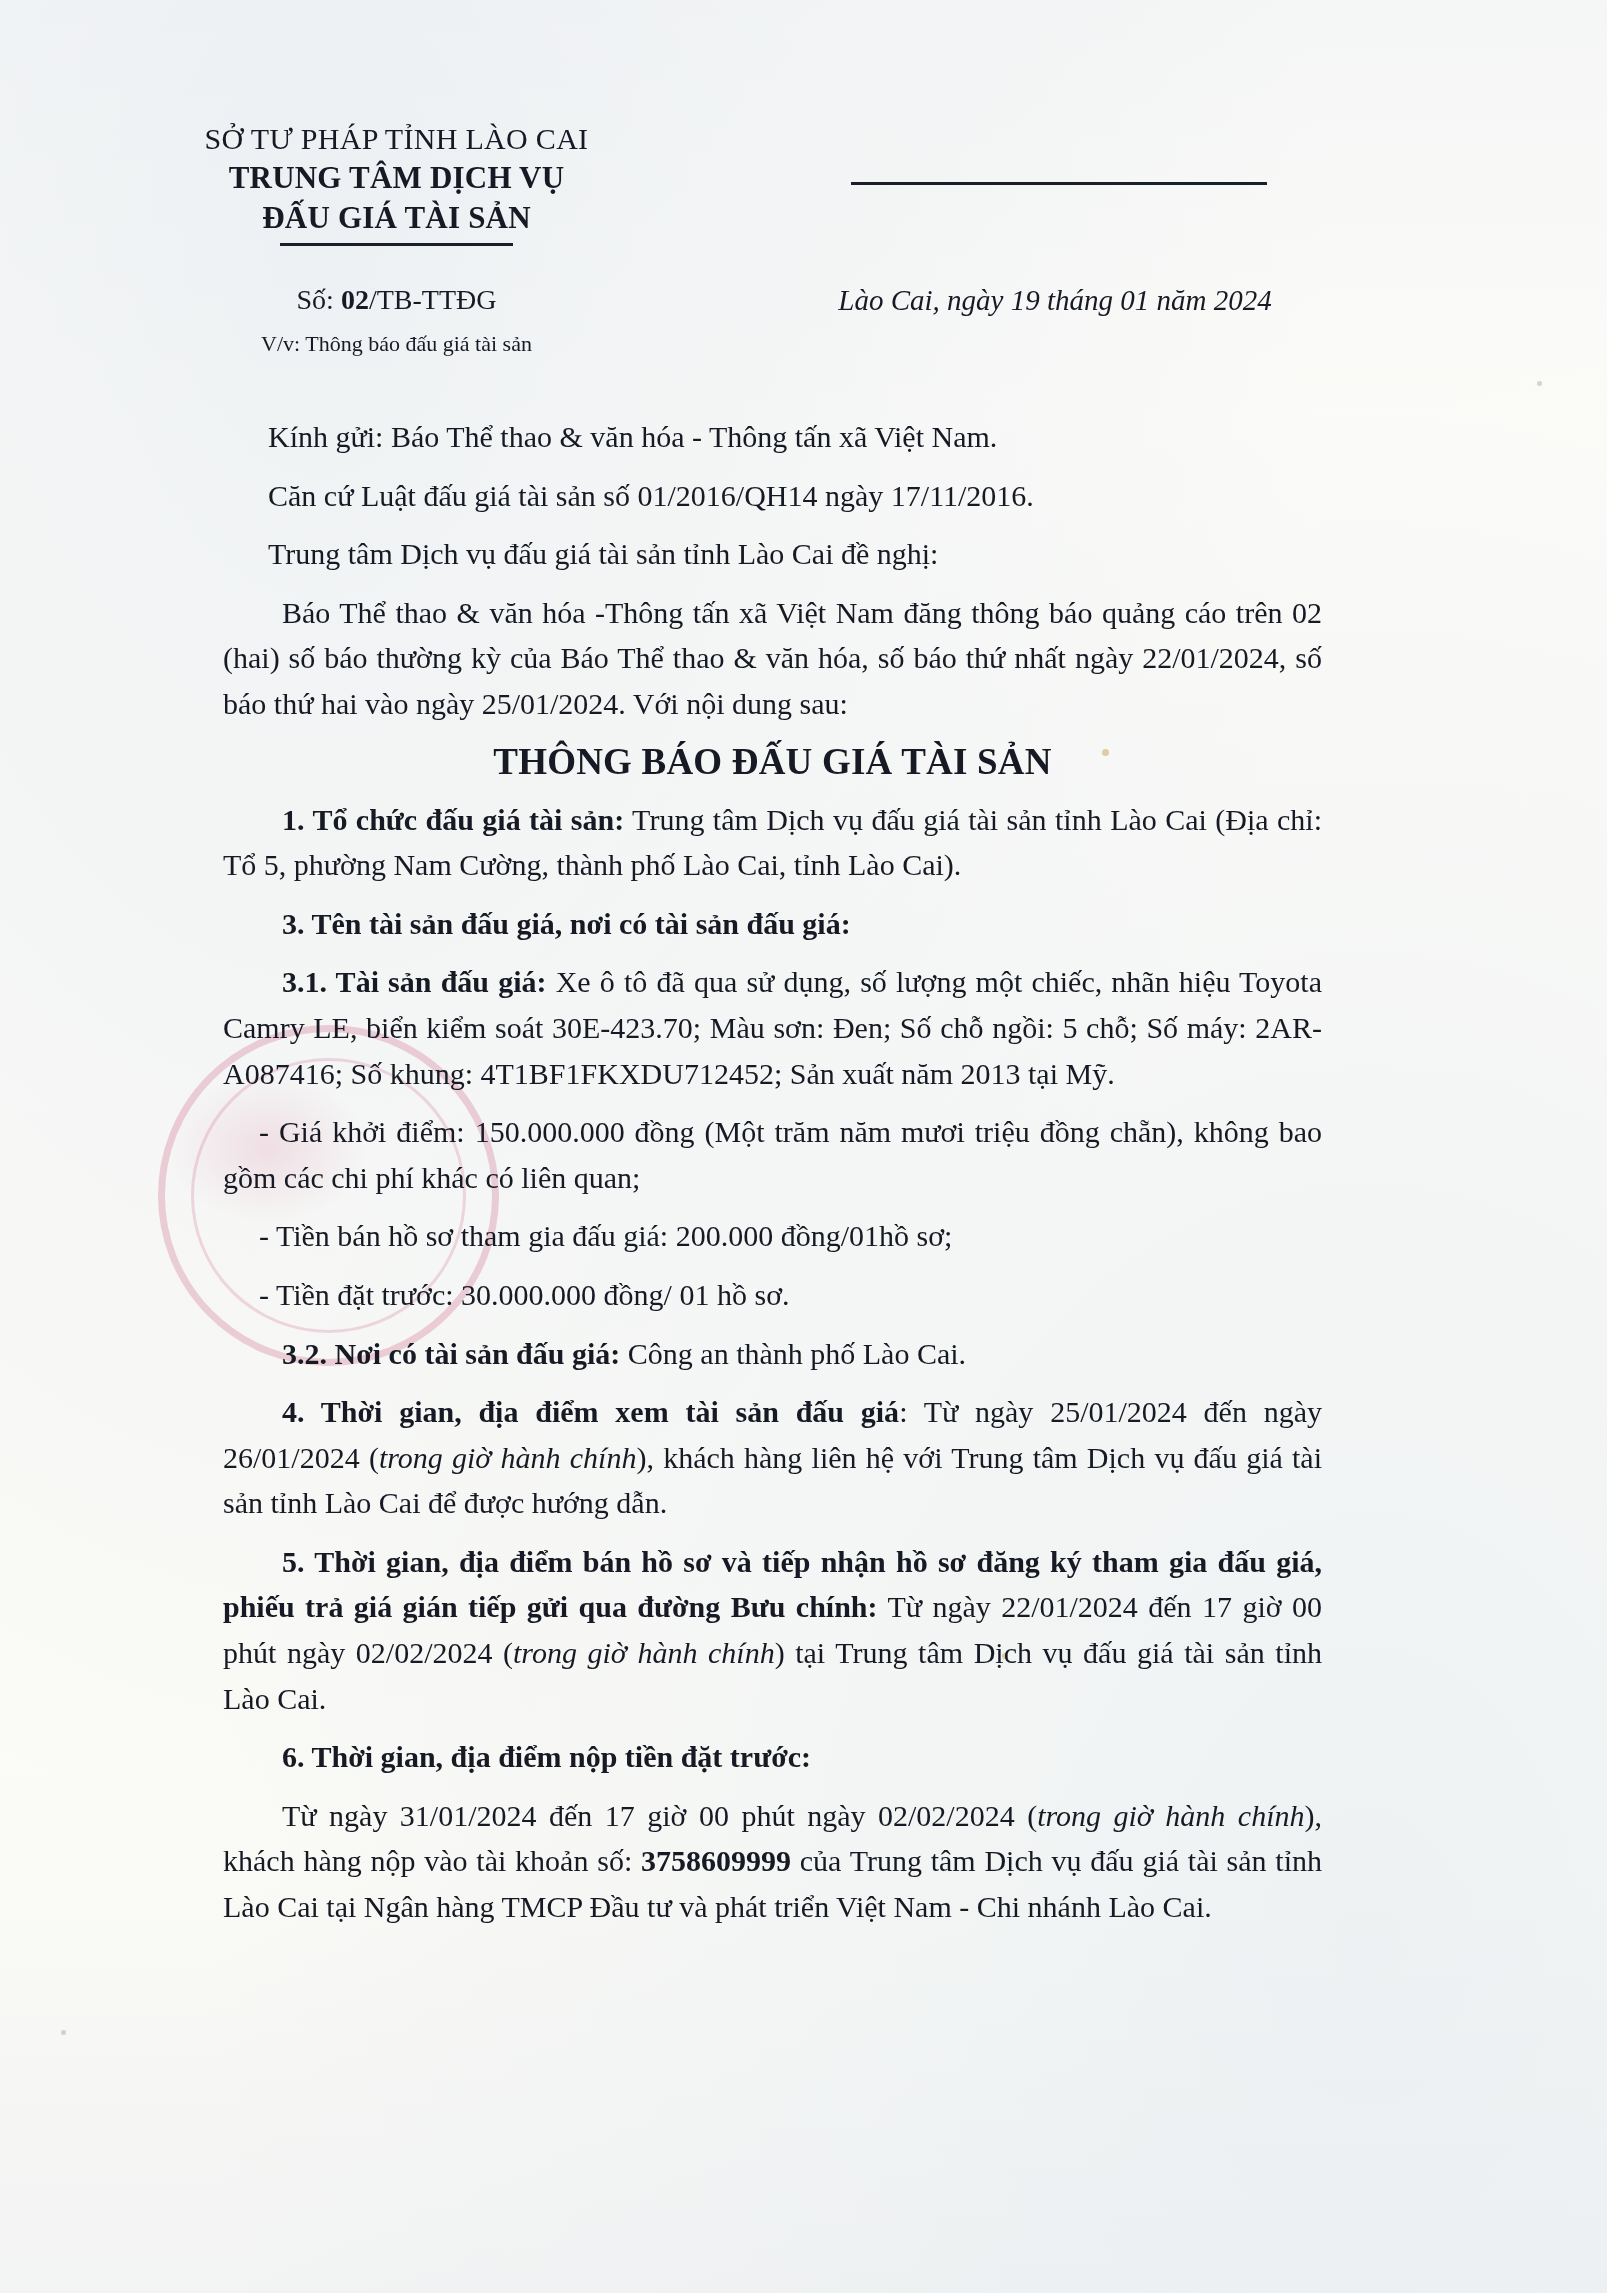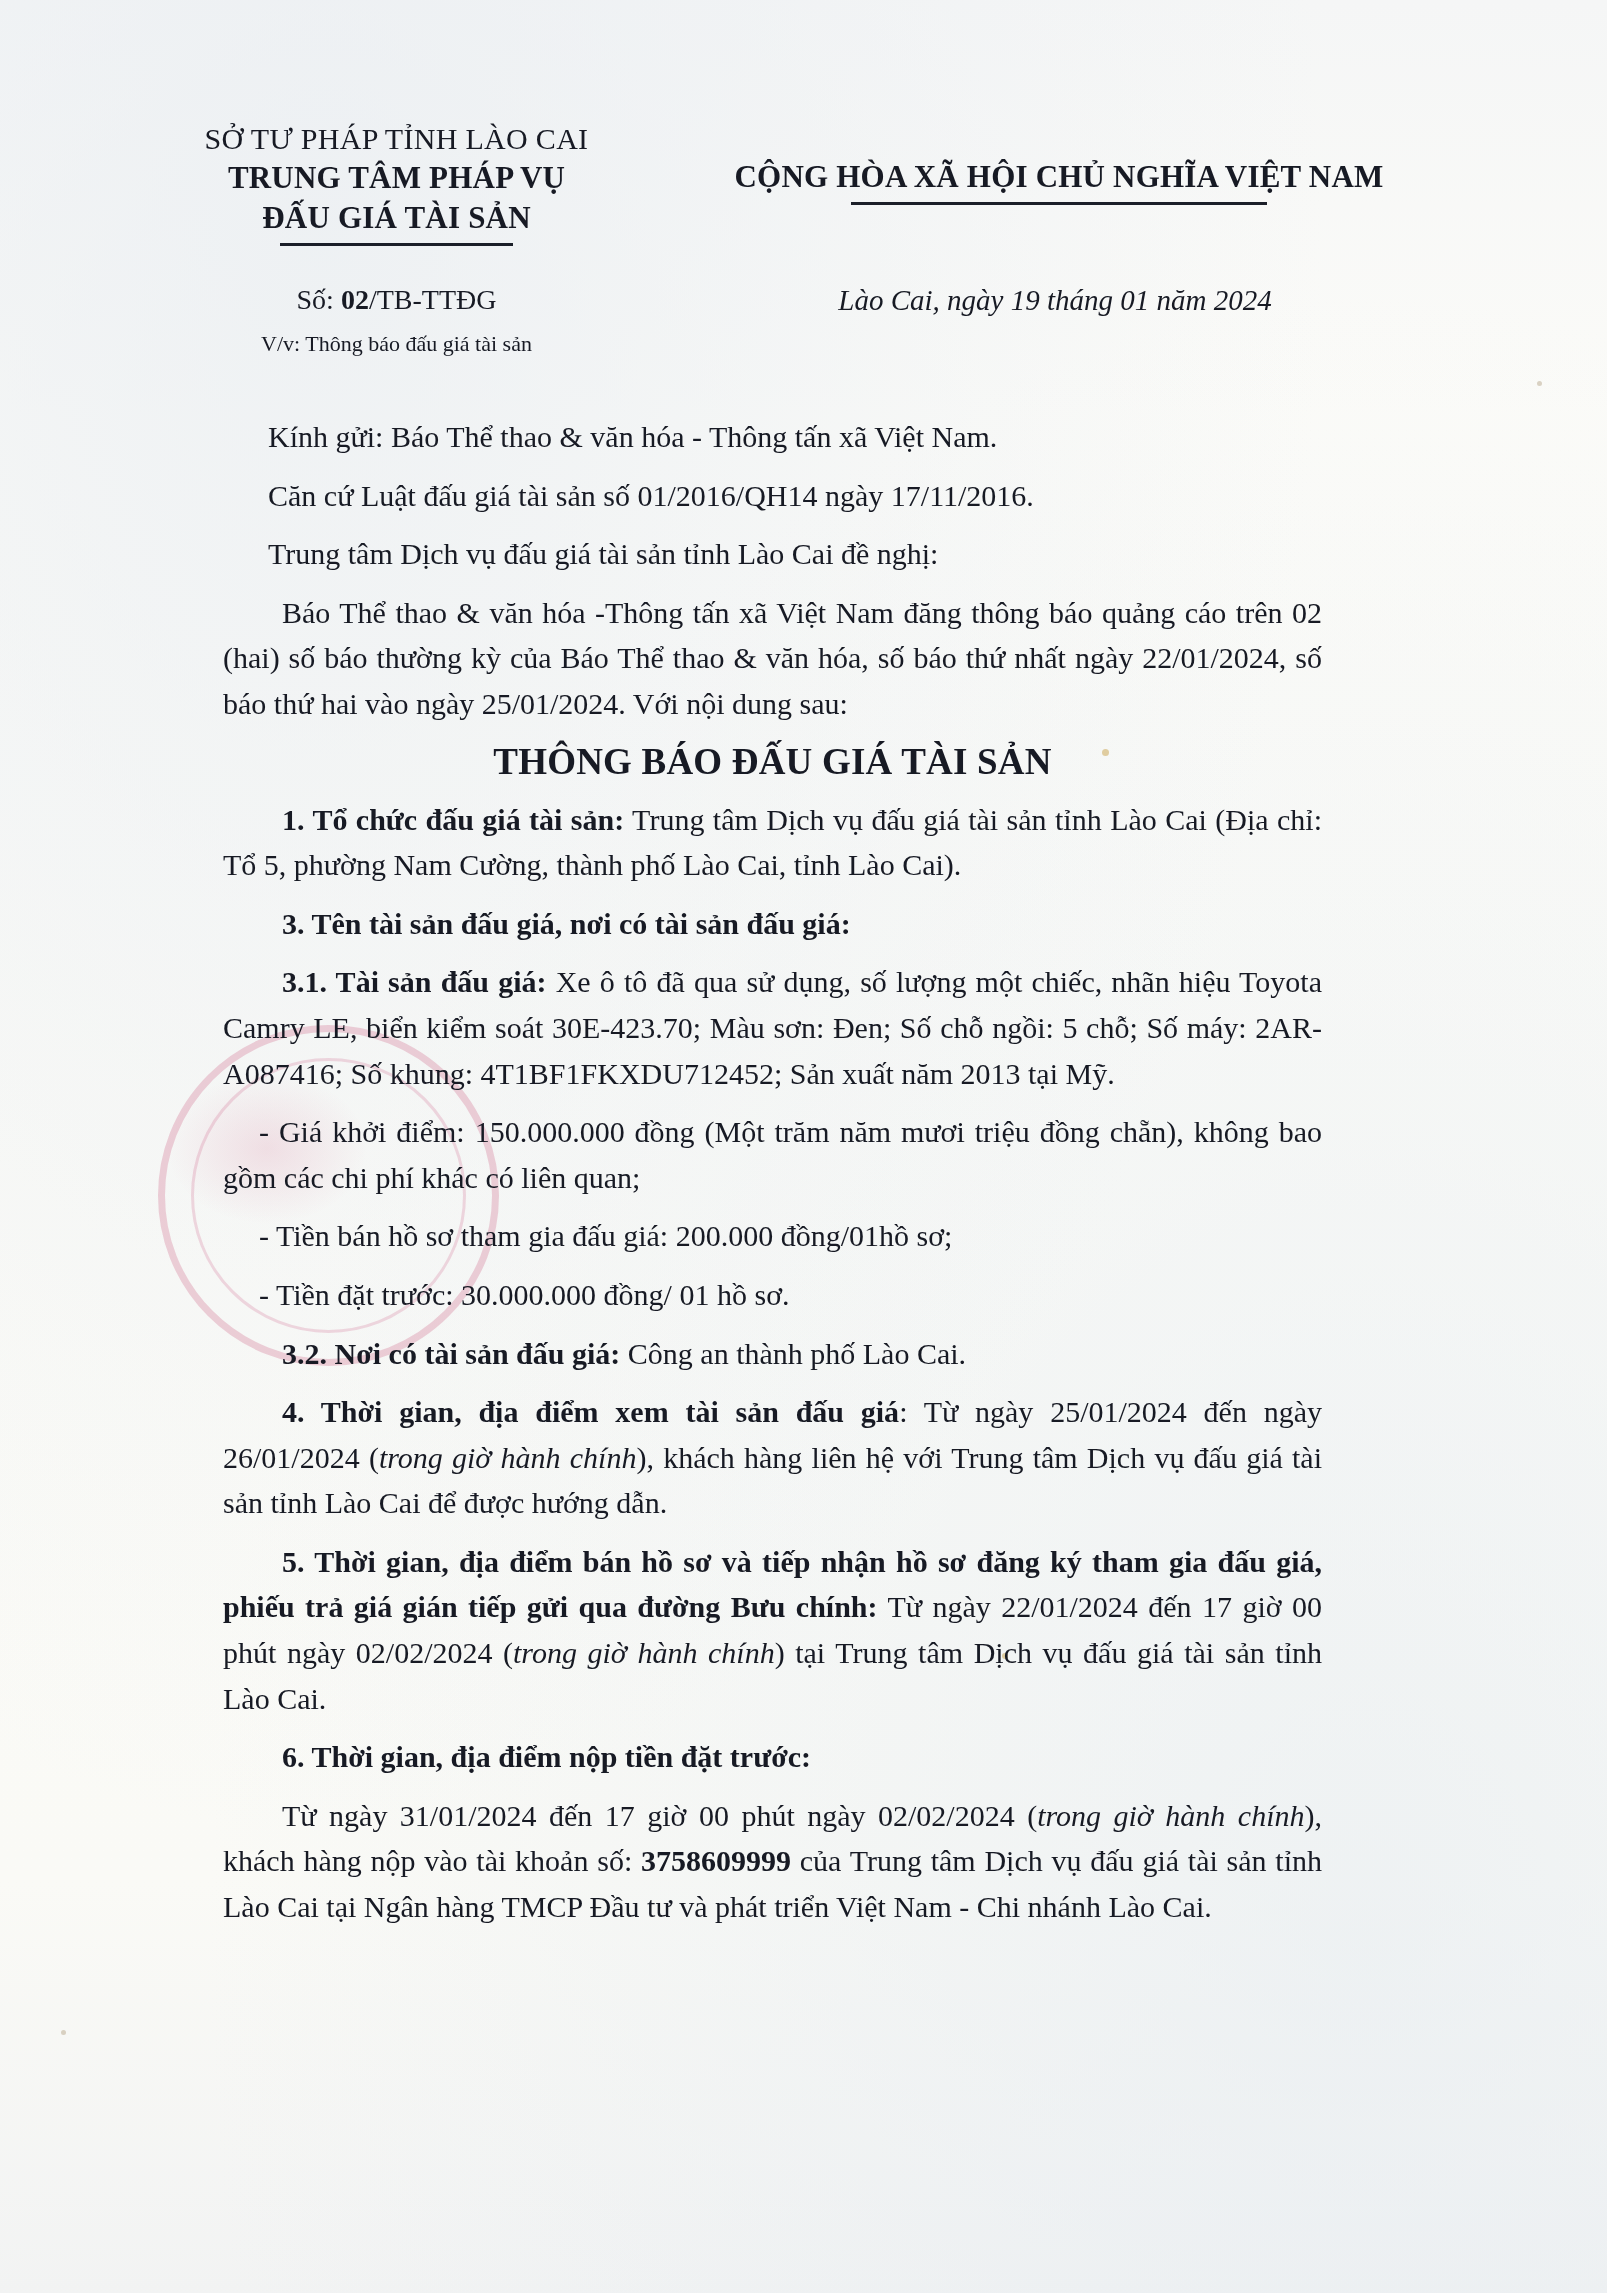--- a/index.html
+++ b/index.html
@@ -205,26 +205,25 @@
   <div class="scan-speck" style="left:61px;top:2030px;width:5px;height:5px;"></div>
 
   <div class="stamp-ghost"></div>
   <div class="stamp-ghost2"></div>
 
   <div class="content">
 
     <div class="header">
       <div class="hdr-left">
         <div class="org-line1">SỞ TƯ PHÁP TỈNH LÀO CAI</div>
-        <div class="org-line2">TRUNG TÂM PHÁP VỤ</div>
+        <div class="org-line2">TRUNG TÂM DỊCH VỤ</div>
         <div class="org-line3">ĐẤU GIÁ TÀI SẢN</div>
         <div class="rule rule-left"></div>
       </div>
       <div class="hdr-right">
-        <div class="nation-line1">CỘNG HÒA XÃ HỘI CHỦ NGHĨA VIỆT NAM</div>
         <div class="rule rule-right"></div>
       </div>
     </div>
 
     <div class="meta">
       <div class="meta-left">
         <div class="so-line">
           <span>Số:</span>
           <span class="num">02</span><span>/TB-TTĐG</span>
         </div>

